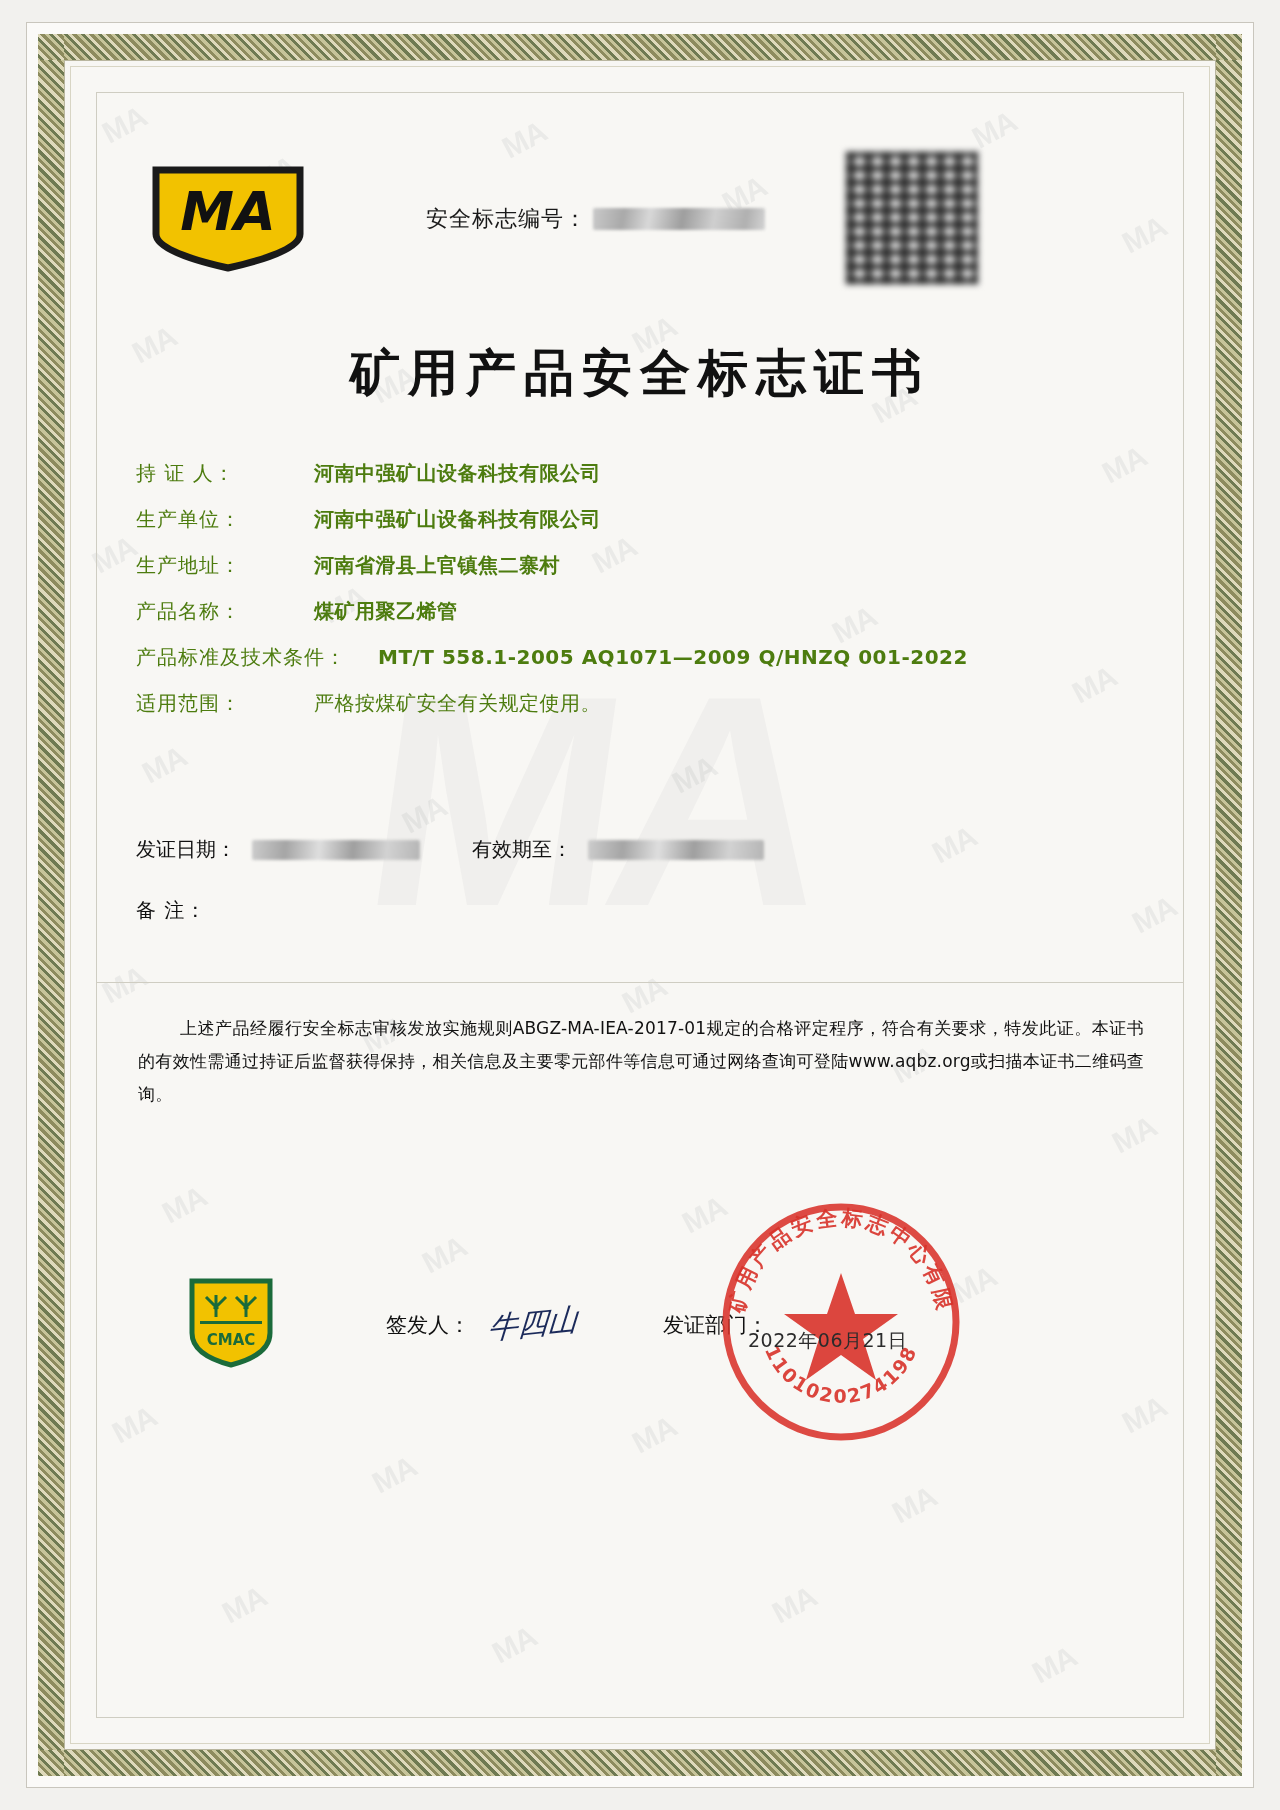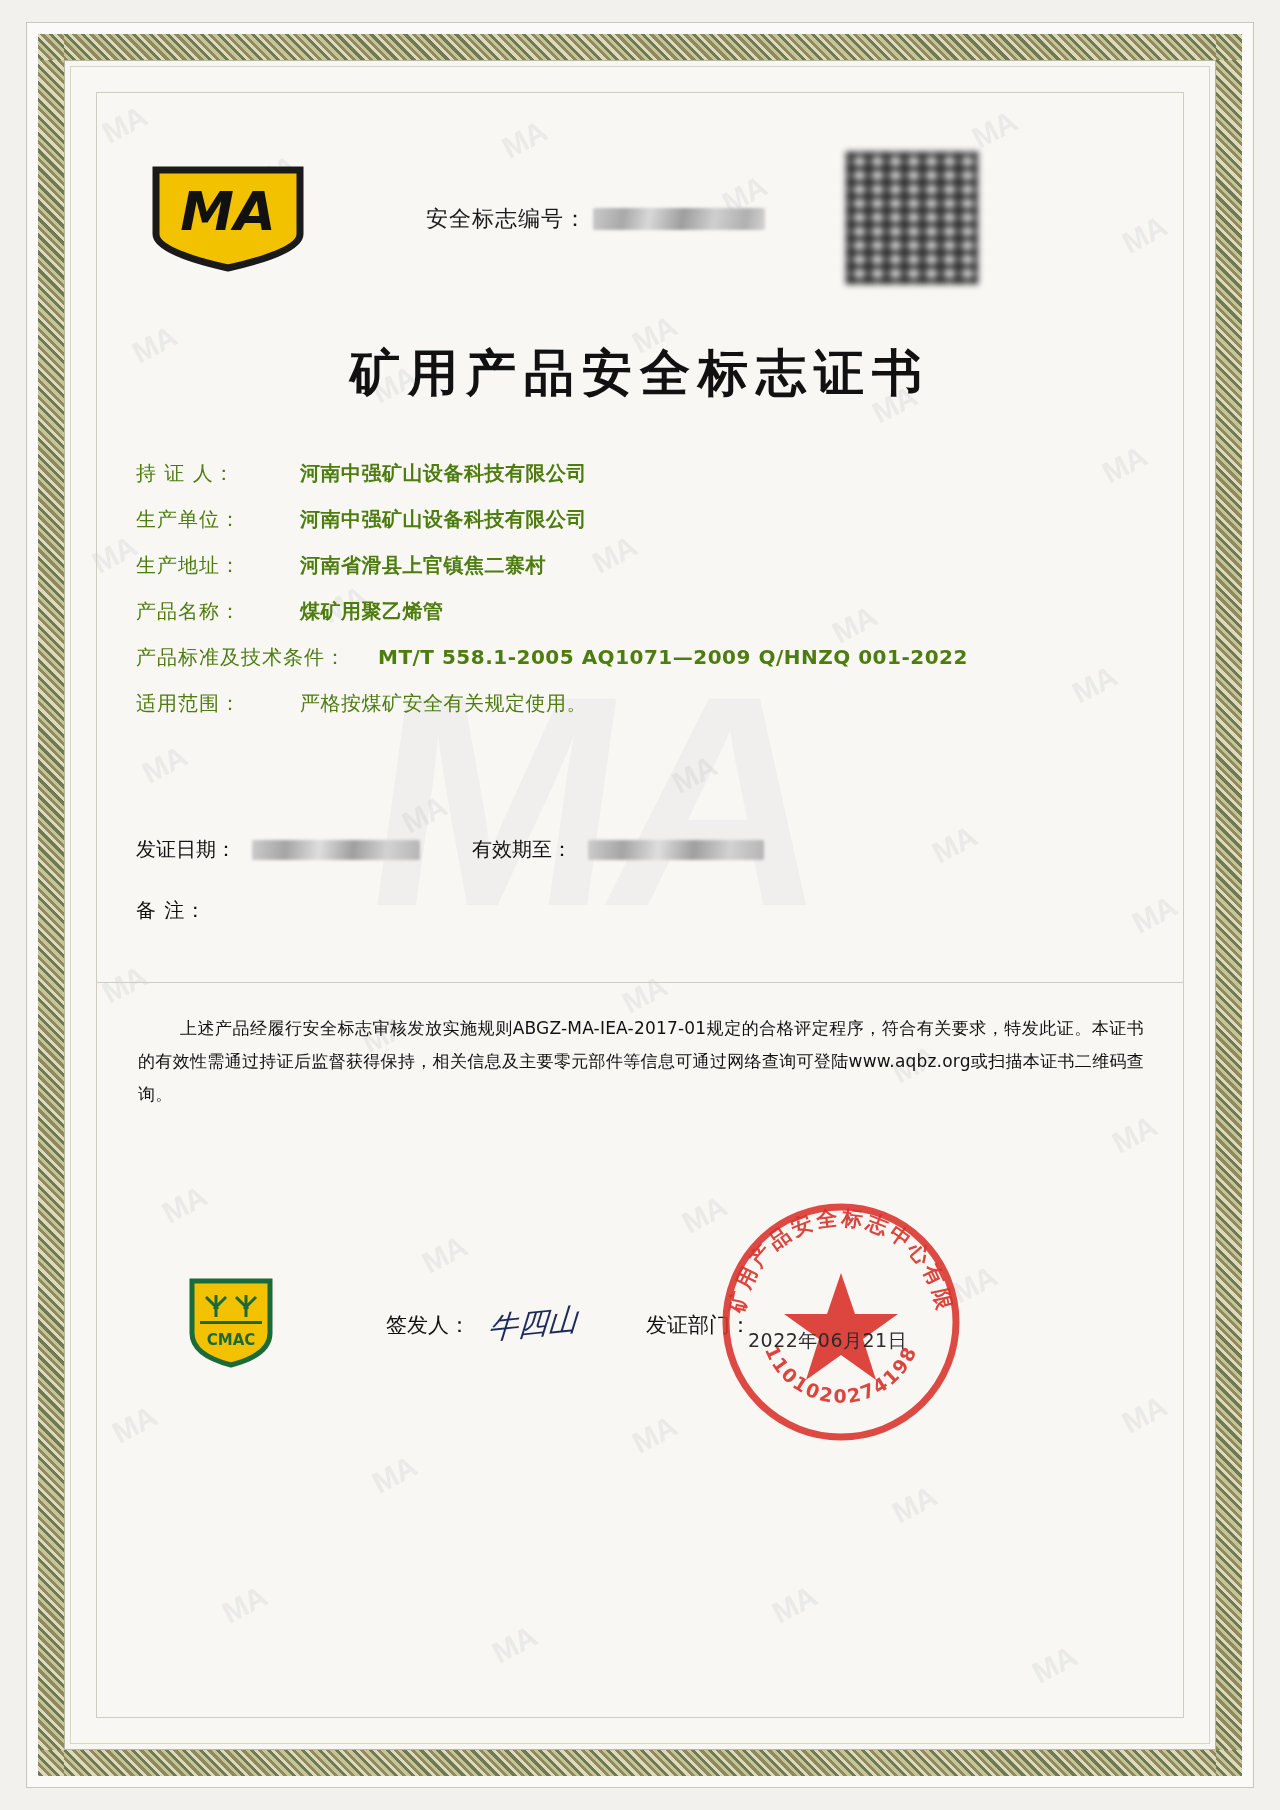--- a/index.html
+++ b/index.html
@@ -189,21 +189,21 @@
     white-space: nowrap;
     letter-spacing: 1px;
   }
   .lbl-w {
     width: 152px;
     display: inline-block;
   }
   .field-value {
     font-size: 20px;
     font-weight: bold;
-    margin-left: 12px;
+    margin-left: 26px;
     letter-spacing: 0.5px;
   }
   .field-value.normal { font-weight: normal; }
   .value-wide { margin-left: 32px; }
 
   .row-standard .field-label { width: auto; }
 
   
   .date-row {
     position: absolute;
@@ -275,21 +275,21 @@
   }
   .signature {
     font-family: "Liberation Serif", serif;
     font-size: 30px;
     font-style: italic;
     color: #1b2a5a;
     transform: rotate(-6deg) skewX(-10deg);
     margin: 0 34px 0 18px;
     white-space: nowrap;
   }
-  .dept-label { margin-left: 34px; }
+  .dept-label { margin-left: 51px; }
 
   
   .seal {
     position: absolute;
     left: 620px; top: 1105px;
     width: 250px; height: 250px;
   }
   .seal-date {
     position: absolute;
     left: 652px; top: 1236px;

